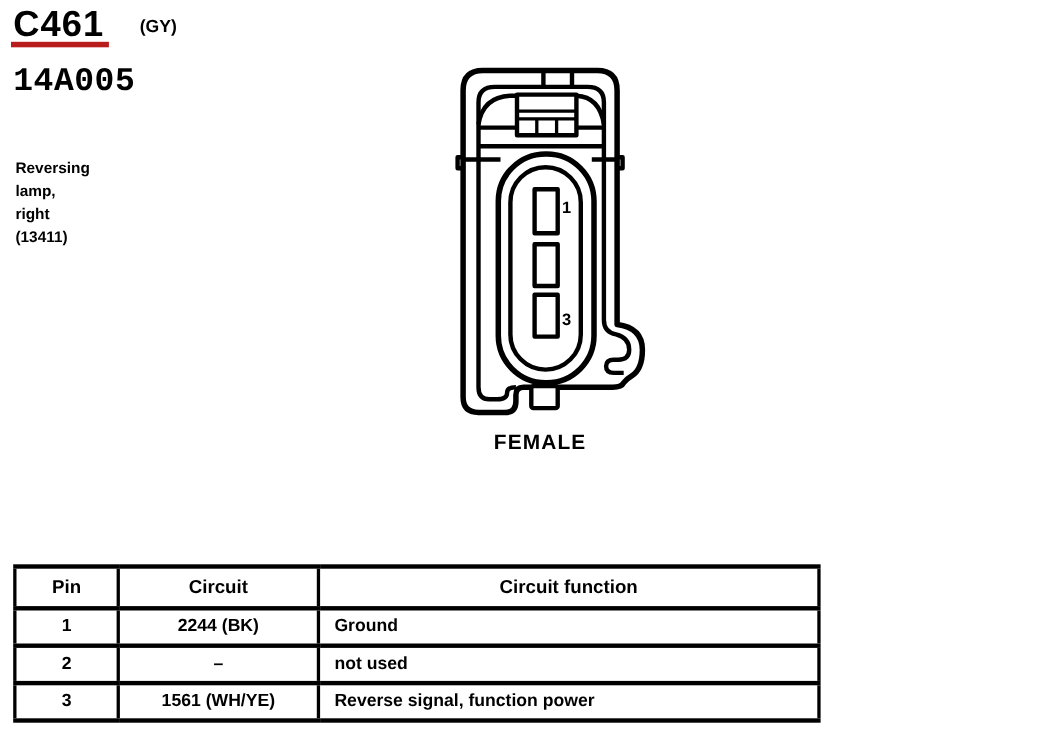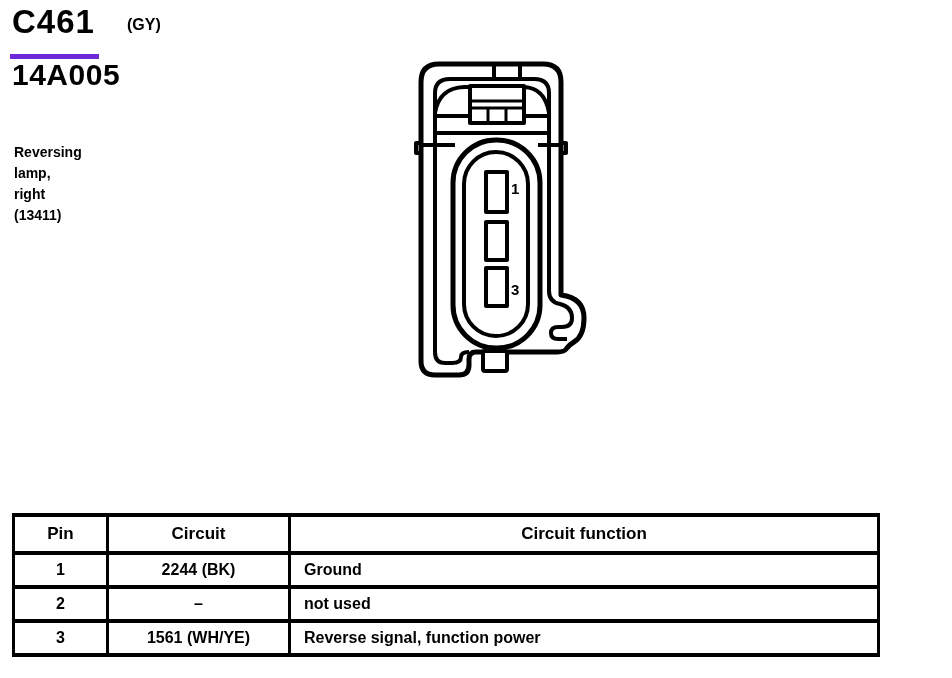--- a/index.html
+++ b/index.html
@@ -16,36 +16,37 @@
     color: #000;
   }
   
   .hdr { position: absolute; left: 0; top: 0; }
   .connector-id {
     position: absolute;
     left: 10px; top: 5px;
     font-size: 33px;
     font-weight: bold;
     letter-spacing: 1px;
-    border-bottom: 5px solid #6d28d9;
-    padding: 0 4px 16px 2px;
+    border-bottom: 5px solid #b91c1c;
+    padding: 0 4px 0 2px;
     line-height: 1.0;
   }
   .connector-color {
     position: absolute;
     left: 127px; top: 16px;
     font-size: 16px;
     font-weight: bold;
   }
   .part-number {
     position: absolute;
     left: 12px; top: 58px;
     font-size: 30px;
     font-weight: bold;
     letter-spacing: 0.5px;
+    font-family: Liberation Mono, monospace;
   }
   .component-note {
     position: absolute;
     left: 14px; top: 112px;
     font-size: 14px;
     font-weight: bold;
     line-height: 21px;
     margin-top: 30px;
   }
   
@@ -67,21 +68,21 @@
   .pin-num {
     font-family: "Liberation Sans", sans-serif;
     font-size: 15px;
     font-weight: bold;
     fill: #000;
   }
   
   .pinout {
     position: absolute;
     left: 12px; top: 513px;
-    width: 868px;
+    width: 734px;
     border-collapse: collapse;
     table-layout: fixed;
   }
   .pinout th, .pinout td {
     border: 3px solid #000;
     border-top-width: 4px;
     border-bottom-width: 4px;
     font-size: 16px;
     font-weight: bold;
     padding: 0;
@@ -138,20 +139,21 @@
     <rect x="56" y="97" width="64" height="184" rx="32" ry="32" stroke-width="4"></rect>
 
     <rect x="78" y="117" width="21" height="40" fill="#fff" stroke-width="4"></rect>
     <rect x="78" y="167" width="21" height="38" fill="#fff" stroke-width="4"></rect>
     <rect x="78" y="213" width="21" height="38" fill="#fff" stroke-width="4"></rect>
     <text class="pin-num" x="103" y="139" stroke="none">1</text>
     <text class="pin-num" x="103" y="240" stroke="none">3</text>
 
     <rect x="75" y="296" width="24" height="20" rx="2" fill="#fff" stroke-width="4"></rect>
   </svg>
+  <div class="gender-caption">FEMALE</div>
 </div>
 
 <table class="pinout">
   <colgroup>
     <col class="col-pin">
       <col class="col-circ">
       <col class="col-func">
   </colgroup>
   <thead>
     <tr>

